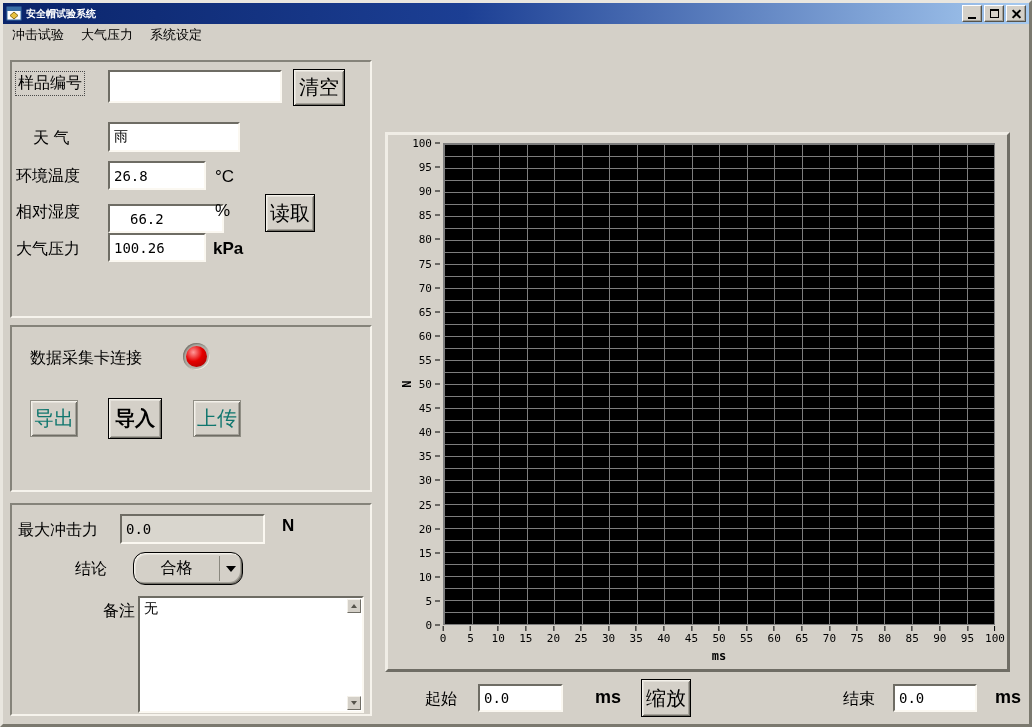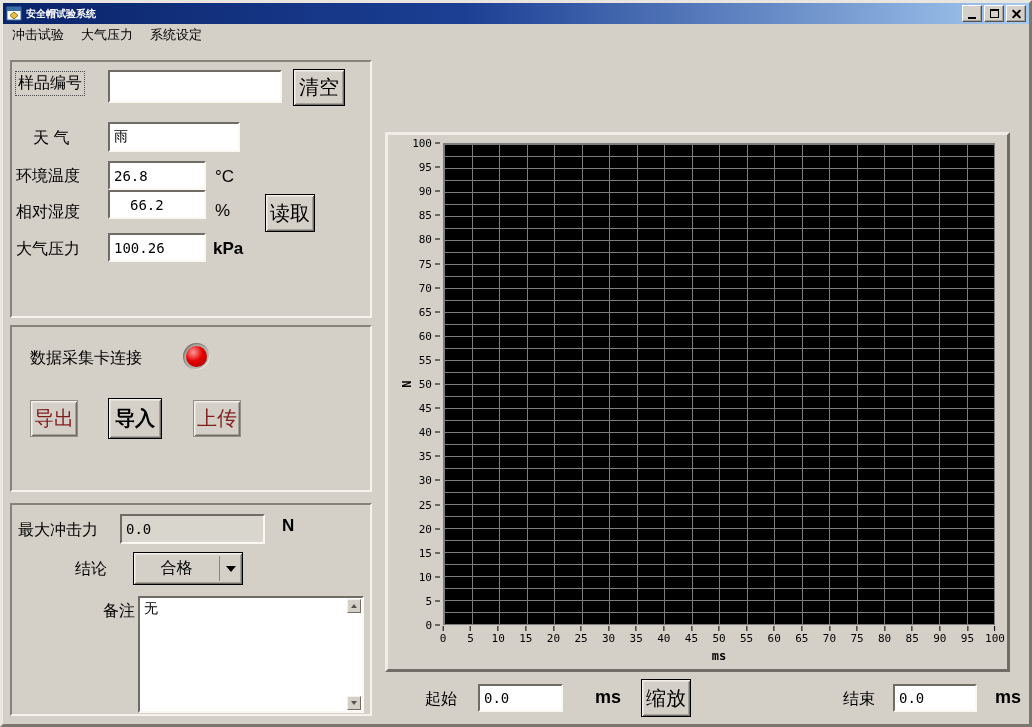--- a/index.html
+++ b/index.html
@@ -45,21 +45,21 @@
   .tin{ position:absolute; background:#fff; border:2px solid;
     border-color:#6e6c64 #fbf8f1 #fbf8f1 #6e6c64;
     font-family:"DejaVu Sans Mono",monospace; font-size:14px; color:#000;
     padding:0 4px; outline:none; }
 
   .btn{ position:absolute; background:#d4d0c8; border:1px solid #000;
     box-shadow:inset 1px 1px 0 #f4f1ea, inset -1px -1px 0 #6f6d65,
                inset 2px 2px 0 #e3e0d9, inset -2px -2px 0 #a5a29a;
     font-family:"Liberation Sans",sans-serif; font-size:20px; color:#000;
     display:flex; align-items:center; justify-content:center; cursor:pointer; }
-  .btn.dis{ border-color:#908e85; color:#7f1d1d; cursor:default; }
+  .btn.dis{ border-color:#908e85; color:#0f766e; cursor:default; }
 
   .dotted-label{ border:1px dotted #4a4a4a; padding:1px 2px; }
 
   
   .led-ring{ position:absolute; width:27px; height:27px; border-radius:50%;
     background:#b3afa7; box-shadow:inset 1px 1px 2px #6f6d65, inset -1px -1px 1px #f2efe8; }
   .led-ball{ position:absolute; left:3px; top:3px; width:21px; height:21px; border-radius:50%; }
 
   
   .combo{ position:absolute; background:#d4d0c8; border:1px solid #000;
@@ -150,21 +150,21 @@
     <button class="btn" style="left:281px;top:7px;width:52px;height:37px;">清空</button>
 
     <span class="lbl" style="left:21px;top:66px;">天 气</span>
     <input class="tin" style="left: 96px; top: 60px; width: 132px; height: 30px;" value="雨">
 
     <span class="lbl" style="left:4px;top:104px;">环境温度</span>
     <input class="tin" style="left: 96px; top: 99px; width: 98px; height: 29px;" value="26.8">
     <span class="unit" style="left:203px;top:105px;">°C</span>
 
     <span class="lbl" style="left:4px;top:140px;">相对湿度</span>
-    <input class="tin" style="left: 96px; top: 128px; width: 98px; height: 29px; padding-left: 20px;" value="66.2">
+    <input class="tin" style="left: 96px; top: 142px; width: 116px; height: 29px; padding-left: 20px;" value="66.2">
     <span class="unit" style="left:203px;top:139px;">%</span>
     <button class="btn" style="left:253px;top:132px;width:50px;height:38px;">读取</button>
 
     <span class="lbl" style="left:4px;top:177px;">大气压力</span>
     <input class="tin" style="left: 96px; top: 171px; width: 98px; height: 29px;" value="100.26">
     <span class="unit b" style="left:201px;top:177px;">kPa</span>
   </div>
 
   <div class="gbox box2">
     <span class="lbl" style="left:18px;top:21px;">数据采集卡连接</span>
@@ -175,21 +175,21 @@
     <button class="btn" style="left:96px;top:71px;width:54px;height:41px;font-weight:bold;">导入</button>
     <button class="btn dis" style="left:181px;top:73px;width:48px;height:37px;">上传</button>
   </div>
 
   <div class="gbox box3">
     <span class="lbl" style="left:6px;top:15px;">最大冲击力</span>
     <span class="tin" style="left:108px;top:9px;width:145px;height:30px;background:#d9d6ce;display:flex;align-items:center;">0.0</span>
     <span class="unit b" style="left:270px;top:11px;">N</span>
 
     <span class="lbl" style="left:63px;top:54px;">结论</span>
-    <span class="combo" style="left:121px;top:47px;width:110px;height:33px;">
+    <span class="combo" style="left:121px;top:47px;width:110px;height:33px;border-radius:12px;">
       <span class="combo-text">合格</span>
       <span class="combo-sep"></span>
       <span class="combo-arrow">
           <span class="tri-down"></span>
         </span>
     </span>
 
     <span class="lbl" style="left:91px;top:96px;">备注</span>
     <div class="remarks" style="left:126px;top:91px;width:226px;height:117px;">
       <textarea style="">无</textarea>

